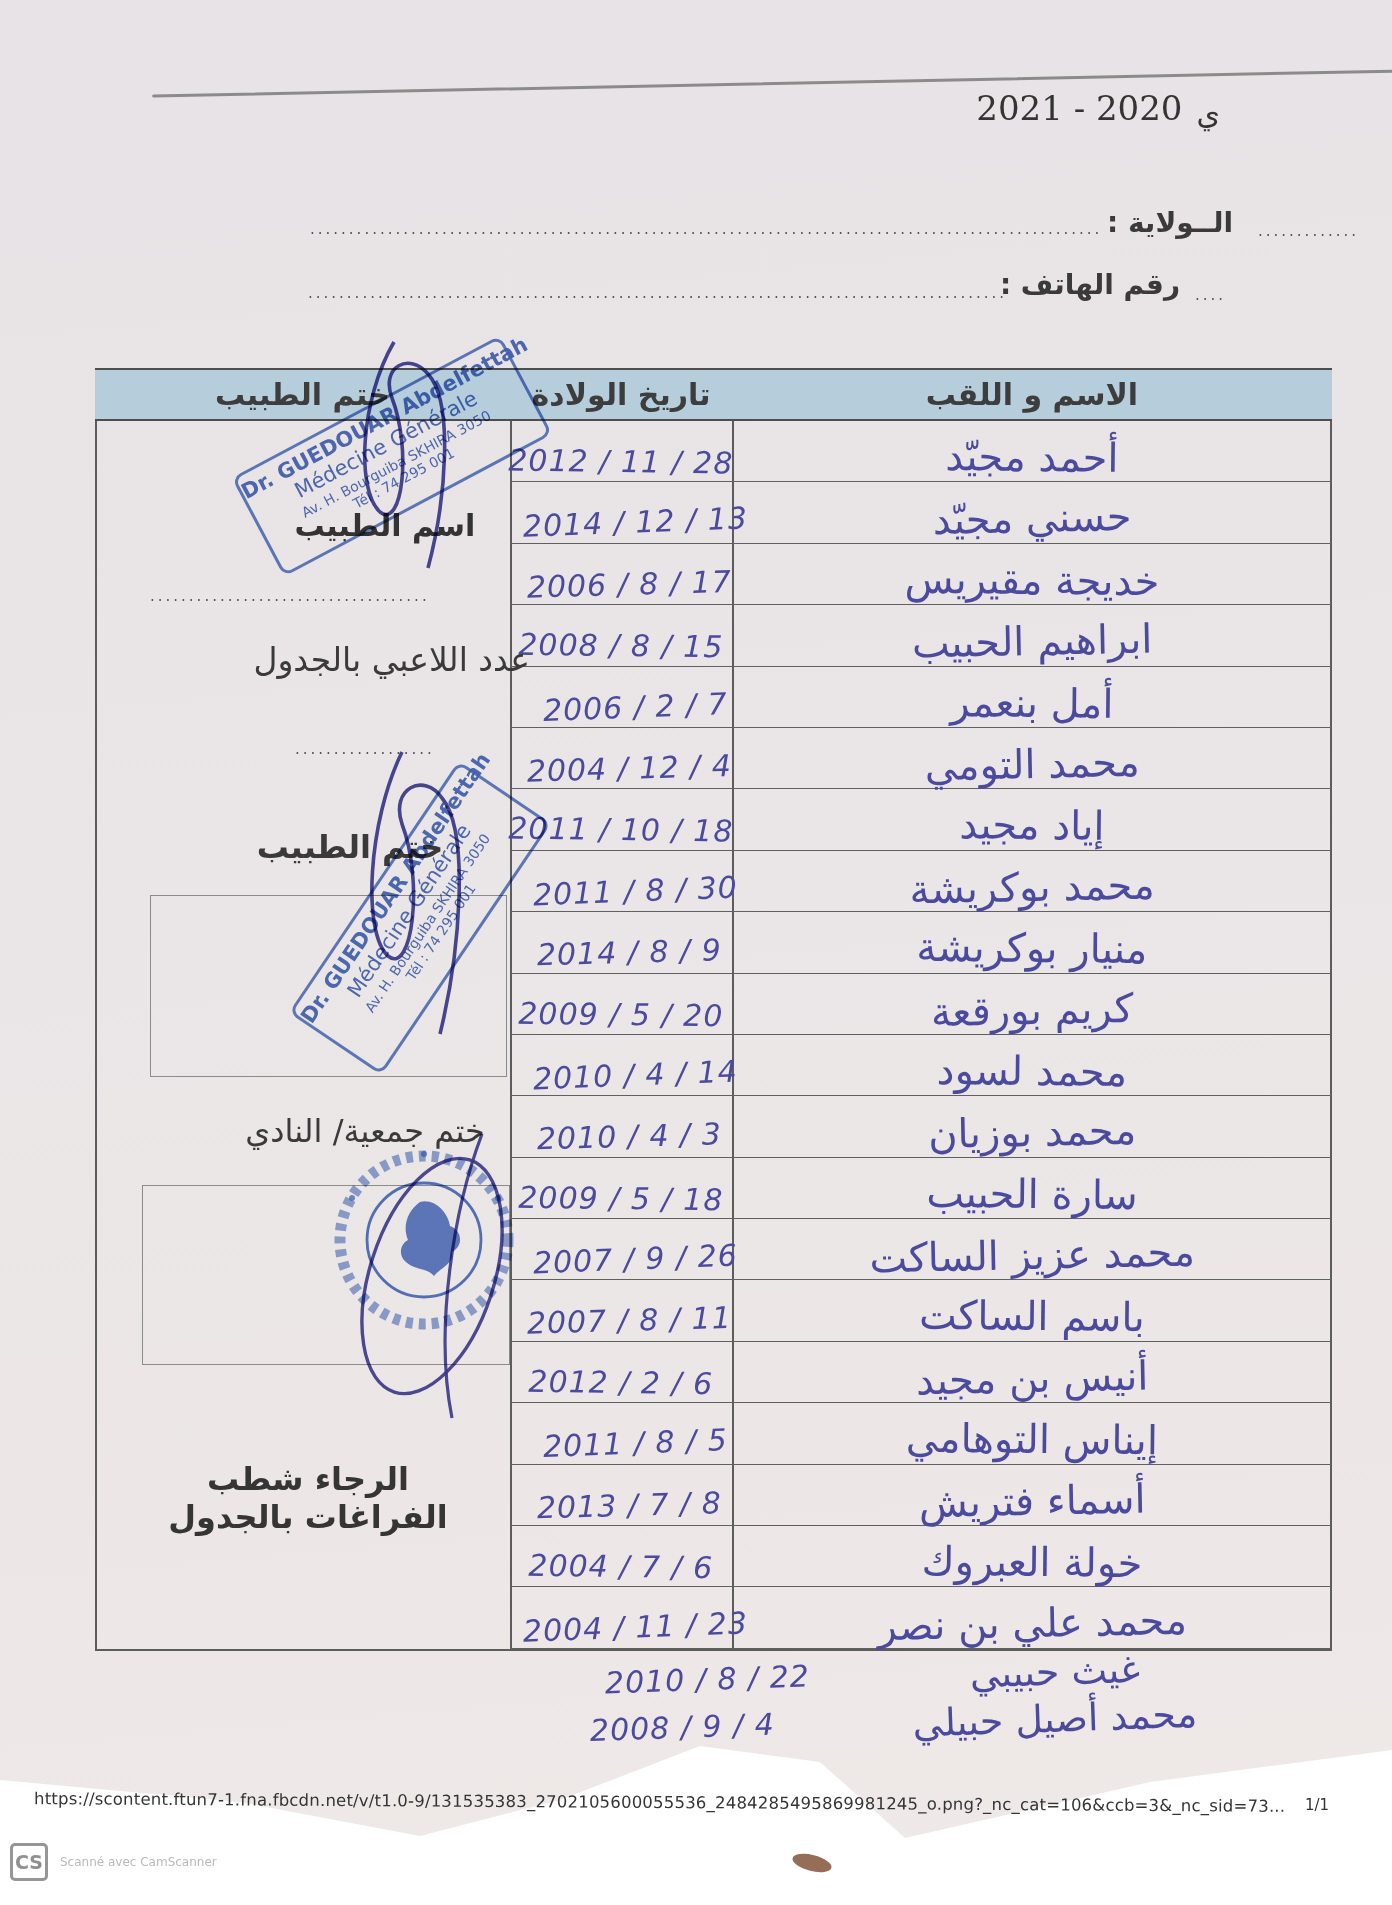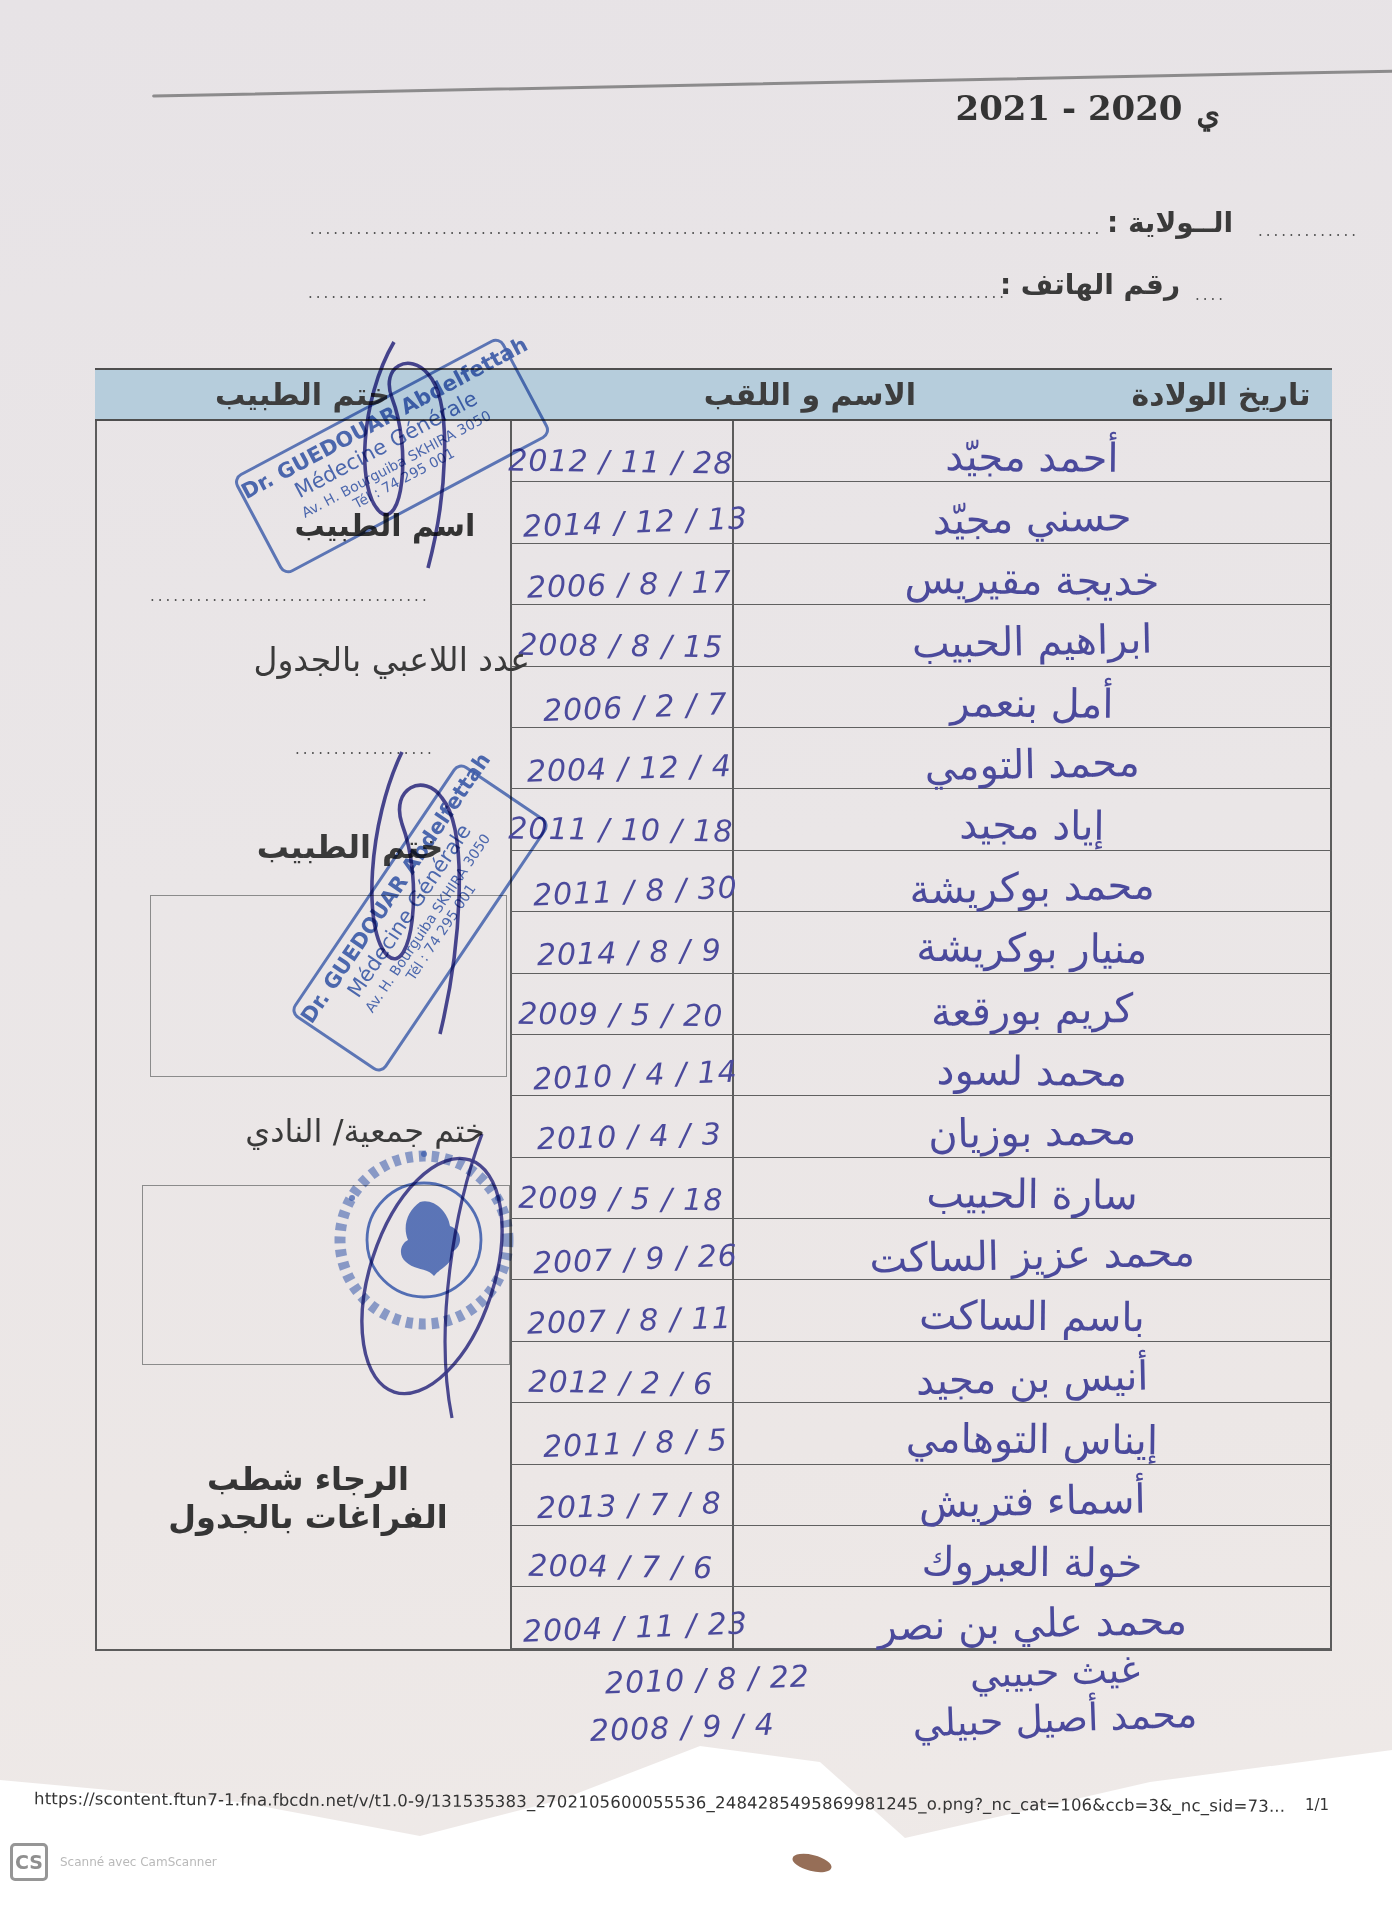--- a/index.html
+++ b/index.html
@@ -12,21 +12,21 @@
     background:linear-gradient(175deg,#e7e3e6 0%,#eae6e7 45%,#ece7e6 75%,#efeae8 100%);
     clip-path:polygon(0 0,1392px 0,1392px 1750px,1150px 1782px,905px 1838px,820px 1762px,700px 1746px,560px 1800px,420px 1836px,240px 1802px,0 1780px);
   }
   .crease{
     position:absolute;left:152px;top:82px;width:1250px;height:3px;
     background:#6d6d6d;transform:rotate(-1.15deg);opacity:.75;border-radius:2px;
   }
   
   .season{
     position:absolute;left:940px;top:88px;width:280px;text-align:right;
-    font-family:"DejaVu Serif",serif;font-weight:700;font-size:34px;color:#343434;
+    font-family:"DejaVu Serif",serif;font-weight:400;font-size:34px;color:#343434;
     display:flex;justify-content:flex-end;align-items:baseline;gap:14px;white-space:nowrap;
   }
   .season .suffix{font-size:30px;transform:translateY(4px);}
   .notice{
     position:absolute;left:740px;top:148px;width:480px;text-align:right;direction:rtl;
     font-weight:700;font-size:30px;color:#c1544a;white-space:nowrap;
   }
   .fieldline{position:absolute;height:40px;white-space:nowrap;color:#3a3a3a;}
   .fieldline .lbl{font-weight:700;font-size:28px;color:#3a3a3a;}
   .dots{font-size:15px;letter-spacing:3px;color:#555;overflow:hidden;display:inline-block;vertical-align:middle;}
@@ -135,22 +135,22 @@
 
   <div class="table">
     <div class="vline vl0"></div>
     <div class="vline vl1"></div>
     <div class="vline vl2"></div>
     <div class="vline vl3"></div>
     <div class="tbl-bottom"></div>
 
     <div class="thead">
       <div class="th c-stamp">ختم الطبيب</div>
+      <div class="th c-date">تاريخ الولادة</div>
       <div class="th c-name">الاسم و اللقب</div>
-      <div class="th c-date">تاريخ الولادة</div>
     </div>
 
     <div class="tbody">
 
     <div class="row">
         <div class="cell date">2012 / 11 / 28</div>
         <div class="cell name">أحمد مجيّد</div>
       </div>
         <div class="row">
         <div class="cell date">2014 / 12 / 13</div>

